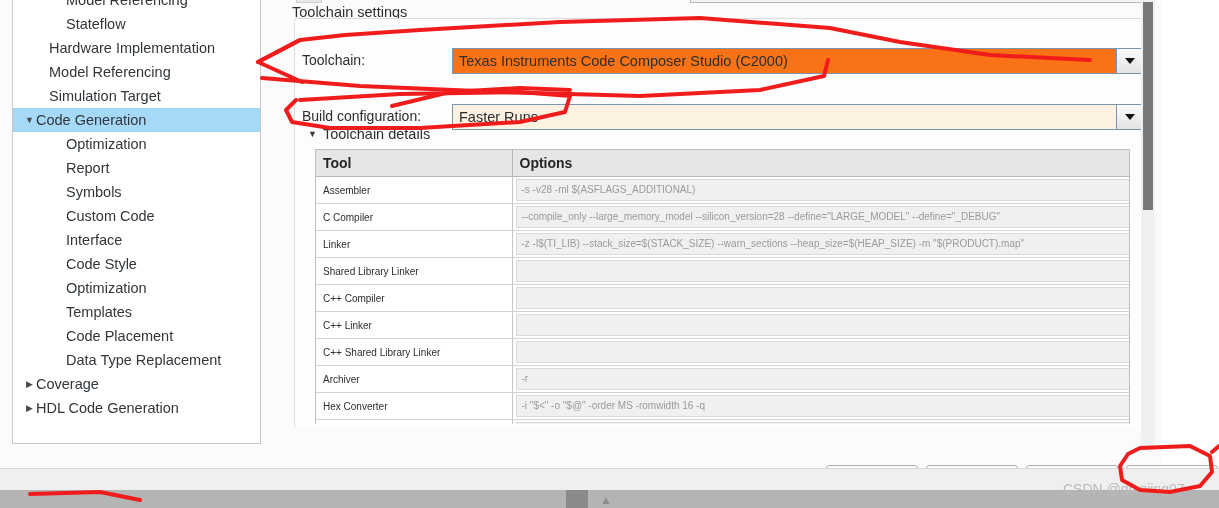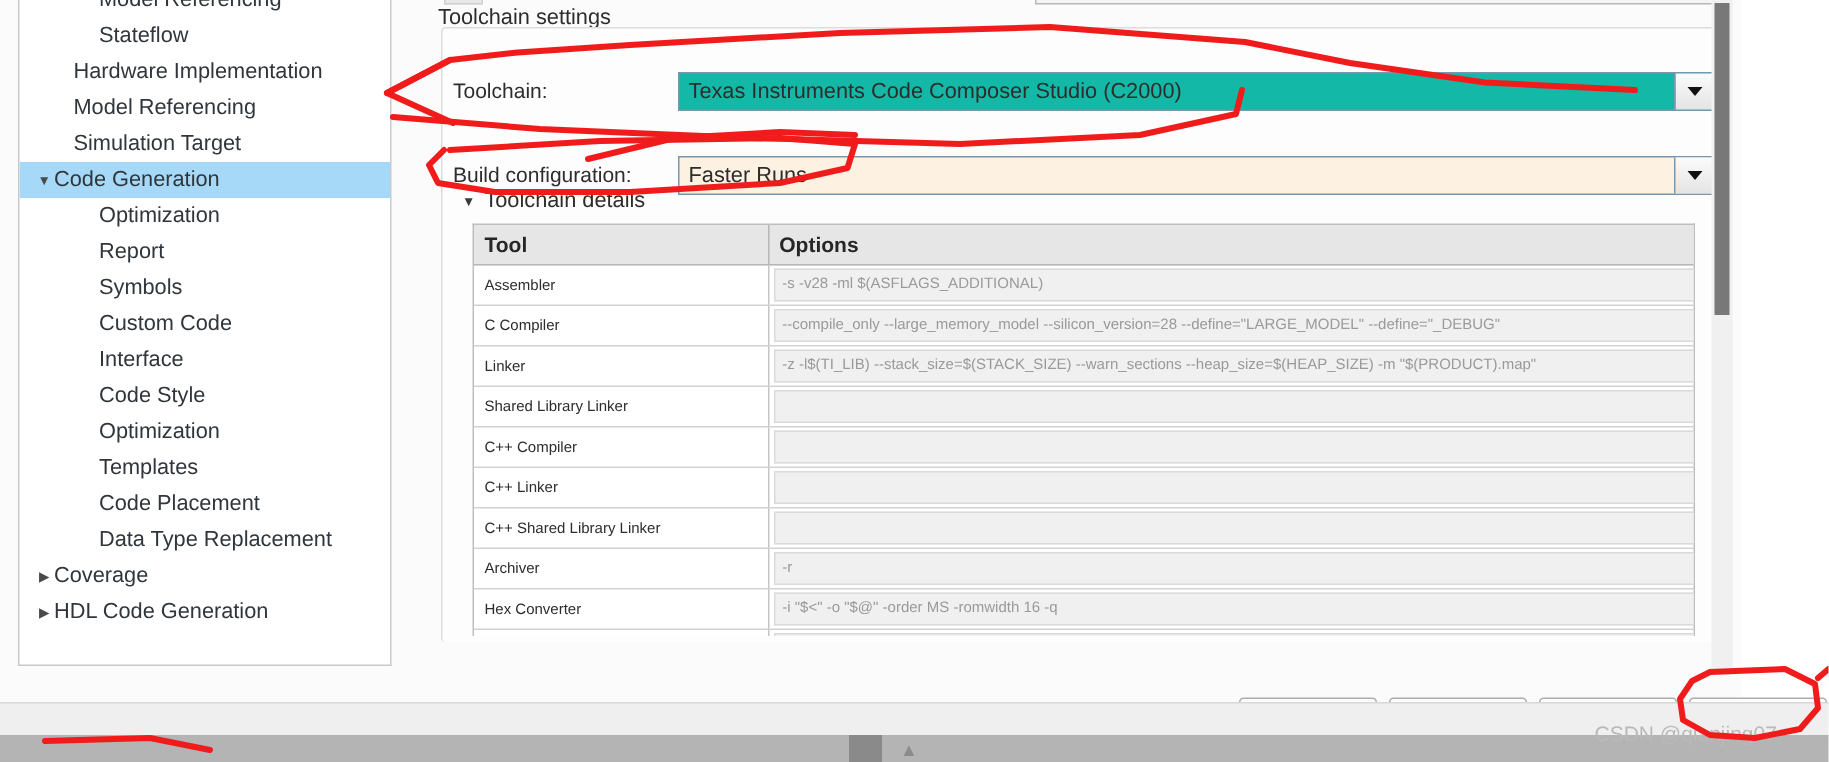--- a/index.html
+++ b/index.html
@@ -49,21 +49,21 @@
     position:absolute;left:19px;top:32px;width:855px;height:410px;
     border:1px solid #dcdcdc;border-bottom:none;border-radius:3px;
     background:#fdfdfd;box-sizing:border-box;
   }
   .field-row{position:absolute;left:0;width:100%;height:28px;}
   .field-label{
     position:absolute;left:27px;top:4px;font-size:14px;color:#2d2d2d;white-space:nowrap;
   }
   .combo{
     position:absolute;height:26px;box-sizing:border-box;
-    border:1px solid #7a96ad;background:#14b8a6;
+    border:1px solid #7a96ad;background:#f97316;
     display:flex;align-items:center;
   }
   .combo .cval{
     padding-left:6px;font-size:14.5px;color:#2d2d2d;
     white-space:nowrap;overflow:hidden;flex:1;
   }
   .combo.warn{background:#fdf1e2;}
   .combo-btn{
     width:26px;height:24px;flex:0 0 26px;
     background:linear-gradient(#fbfbfb,#e4e4e4);

